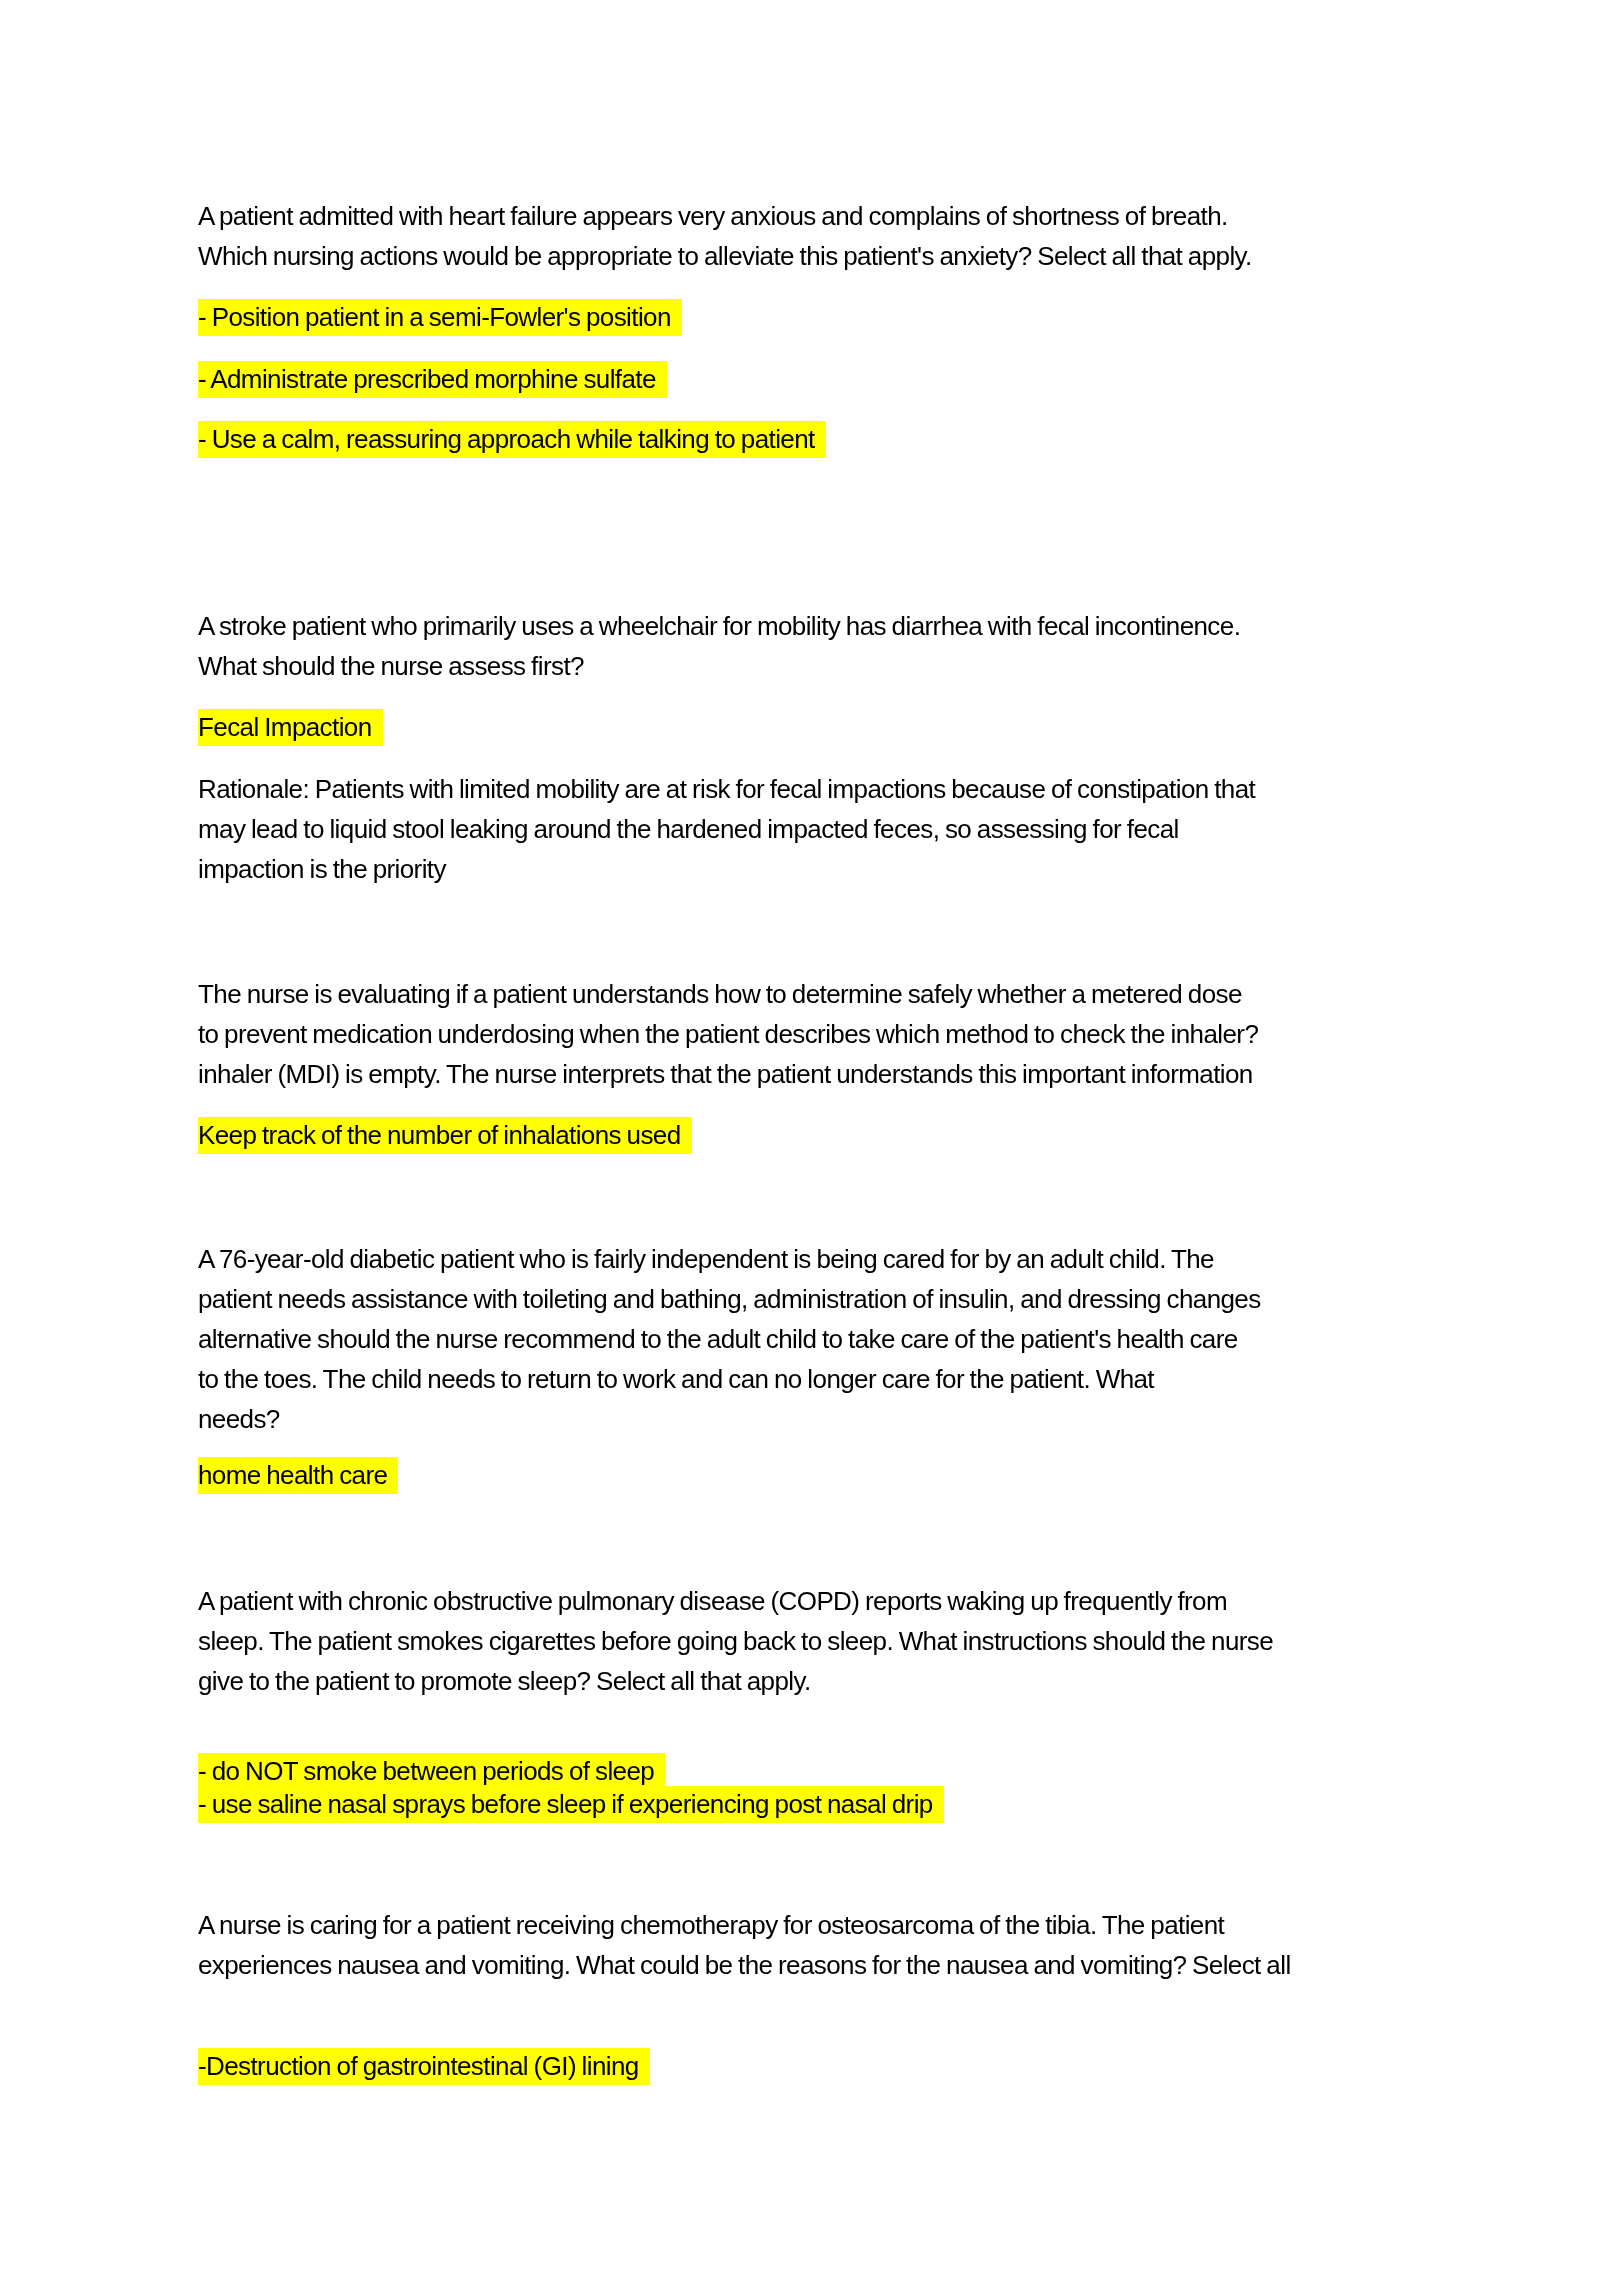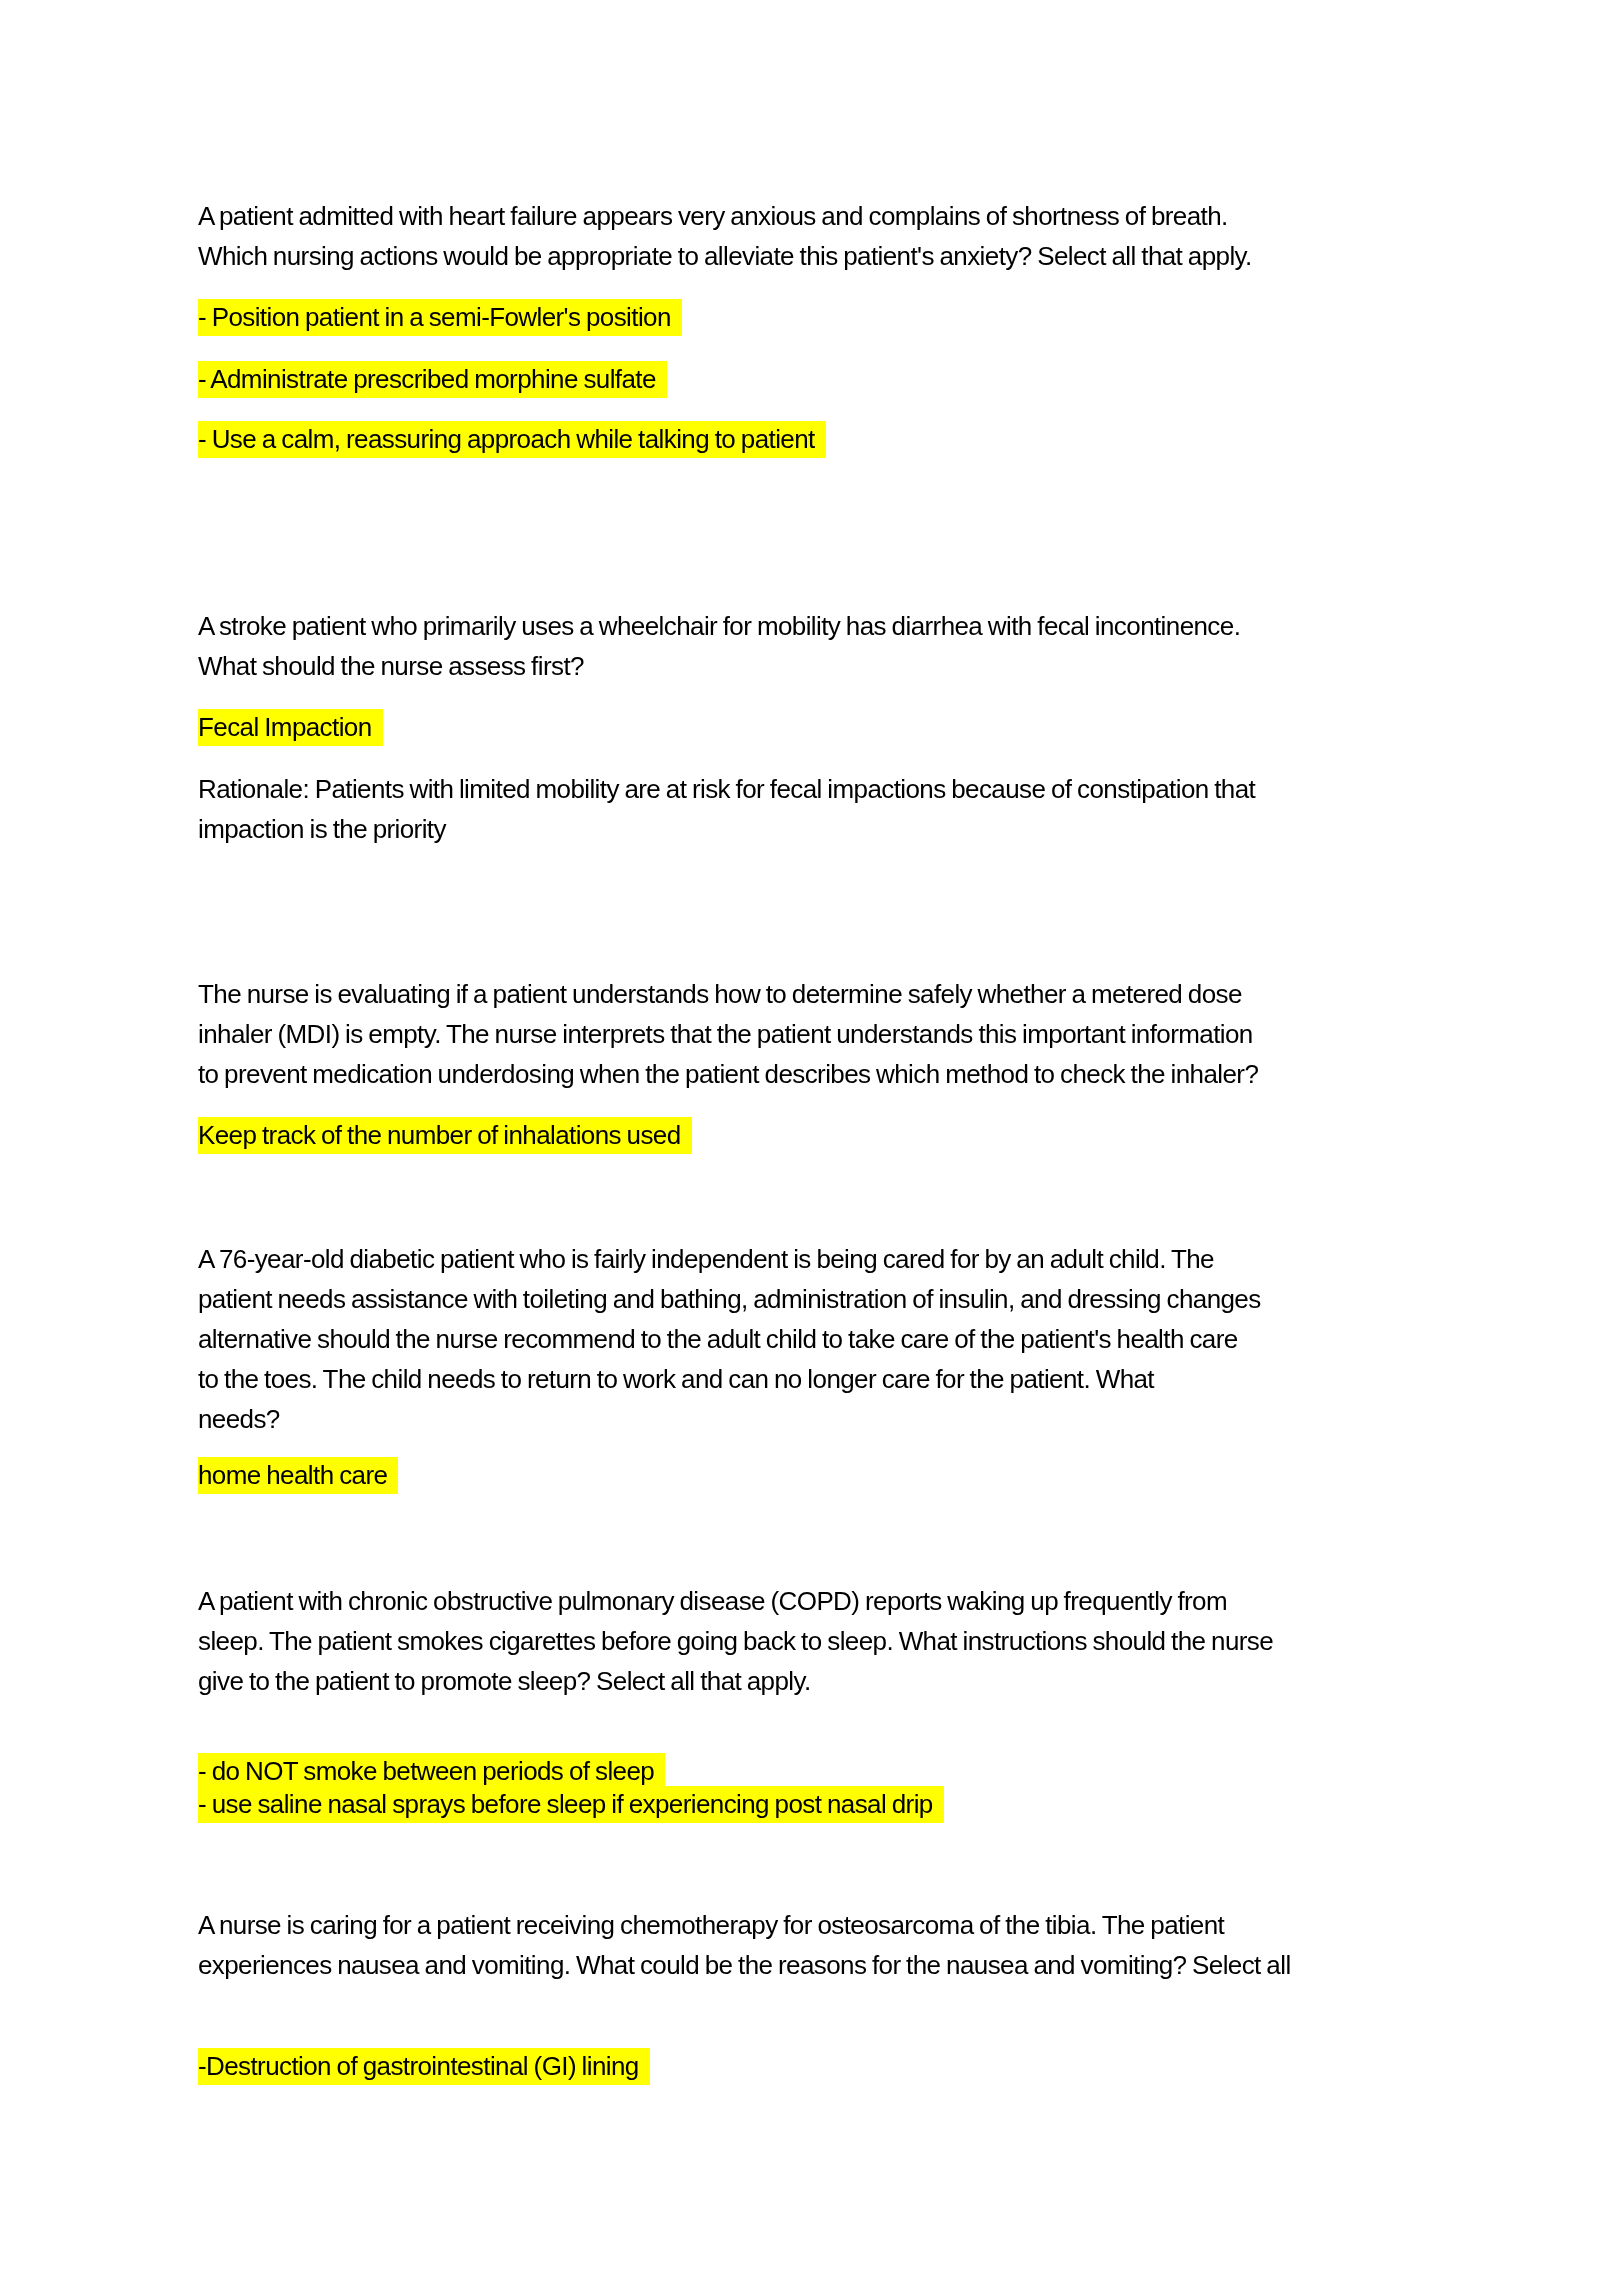--- a/index.html
+++ b/index.html
@@ -78,29 +78,30 @@
       <span class="ln">A stroke patient who primarily uses a wheelchair for mobility has diarrhea with fecal incontinence.</span>
       <span class="ln">What should the nurse assess first?</span>
     </p>
   </div>
   <div class="answer-row" style="top:709px;">
     <span class="hl">Fecal Impaction</span>
   </div>
   <div class="block" style="top:769px;">
     <p class="para">
       <span class="ln">Rationale: Patients with limited mobility are at risk for fecal impactions because of constipation that</span>
+      <span class="ln">may lead to liquid stool leaking around the hardened impacted feces, so assessing for fecal</span>
       <span class="ln">impaction is the priority</span>
     </p>
   </div>
 
   <div class="block" style="top:974px;">
     <p class="para">
       <span class="ln">The nurse is evaluating if a patient understands how to determine safely whether a metered dose</span>
+      <span class="ln">to prevent medication underdosing when the patient describes which method to check the inhaler?</span>
       <span class="ln">inhaler (MDI) is empty. The nurse interprets that the patient understands this important information</span>
-      <span class="ln">to prevent medication underdosing when the patient describes which method to check the inhaler?</span>
     </p>
   </div>
   <div class="answer-row" style="top:1117px;">
     <span class="hl">Keep track of the number of inhalations used</span>
   </div>
 
   <div class="block" style="top:1239px;">
     <p class="para">
       <span class="ln">A 76-year-old diabetic patient who is fairly independent is being cared for by an adult child. The</span>
       <span class="ln">patient needs assistance with toileting and bathing, administration of insulin, and dressing changes</span>

